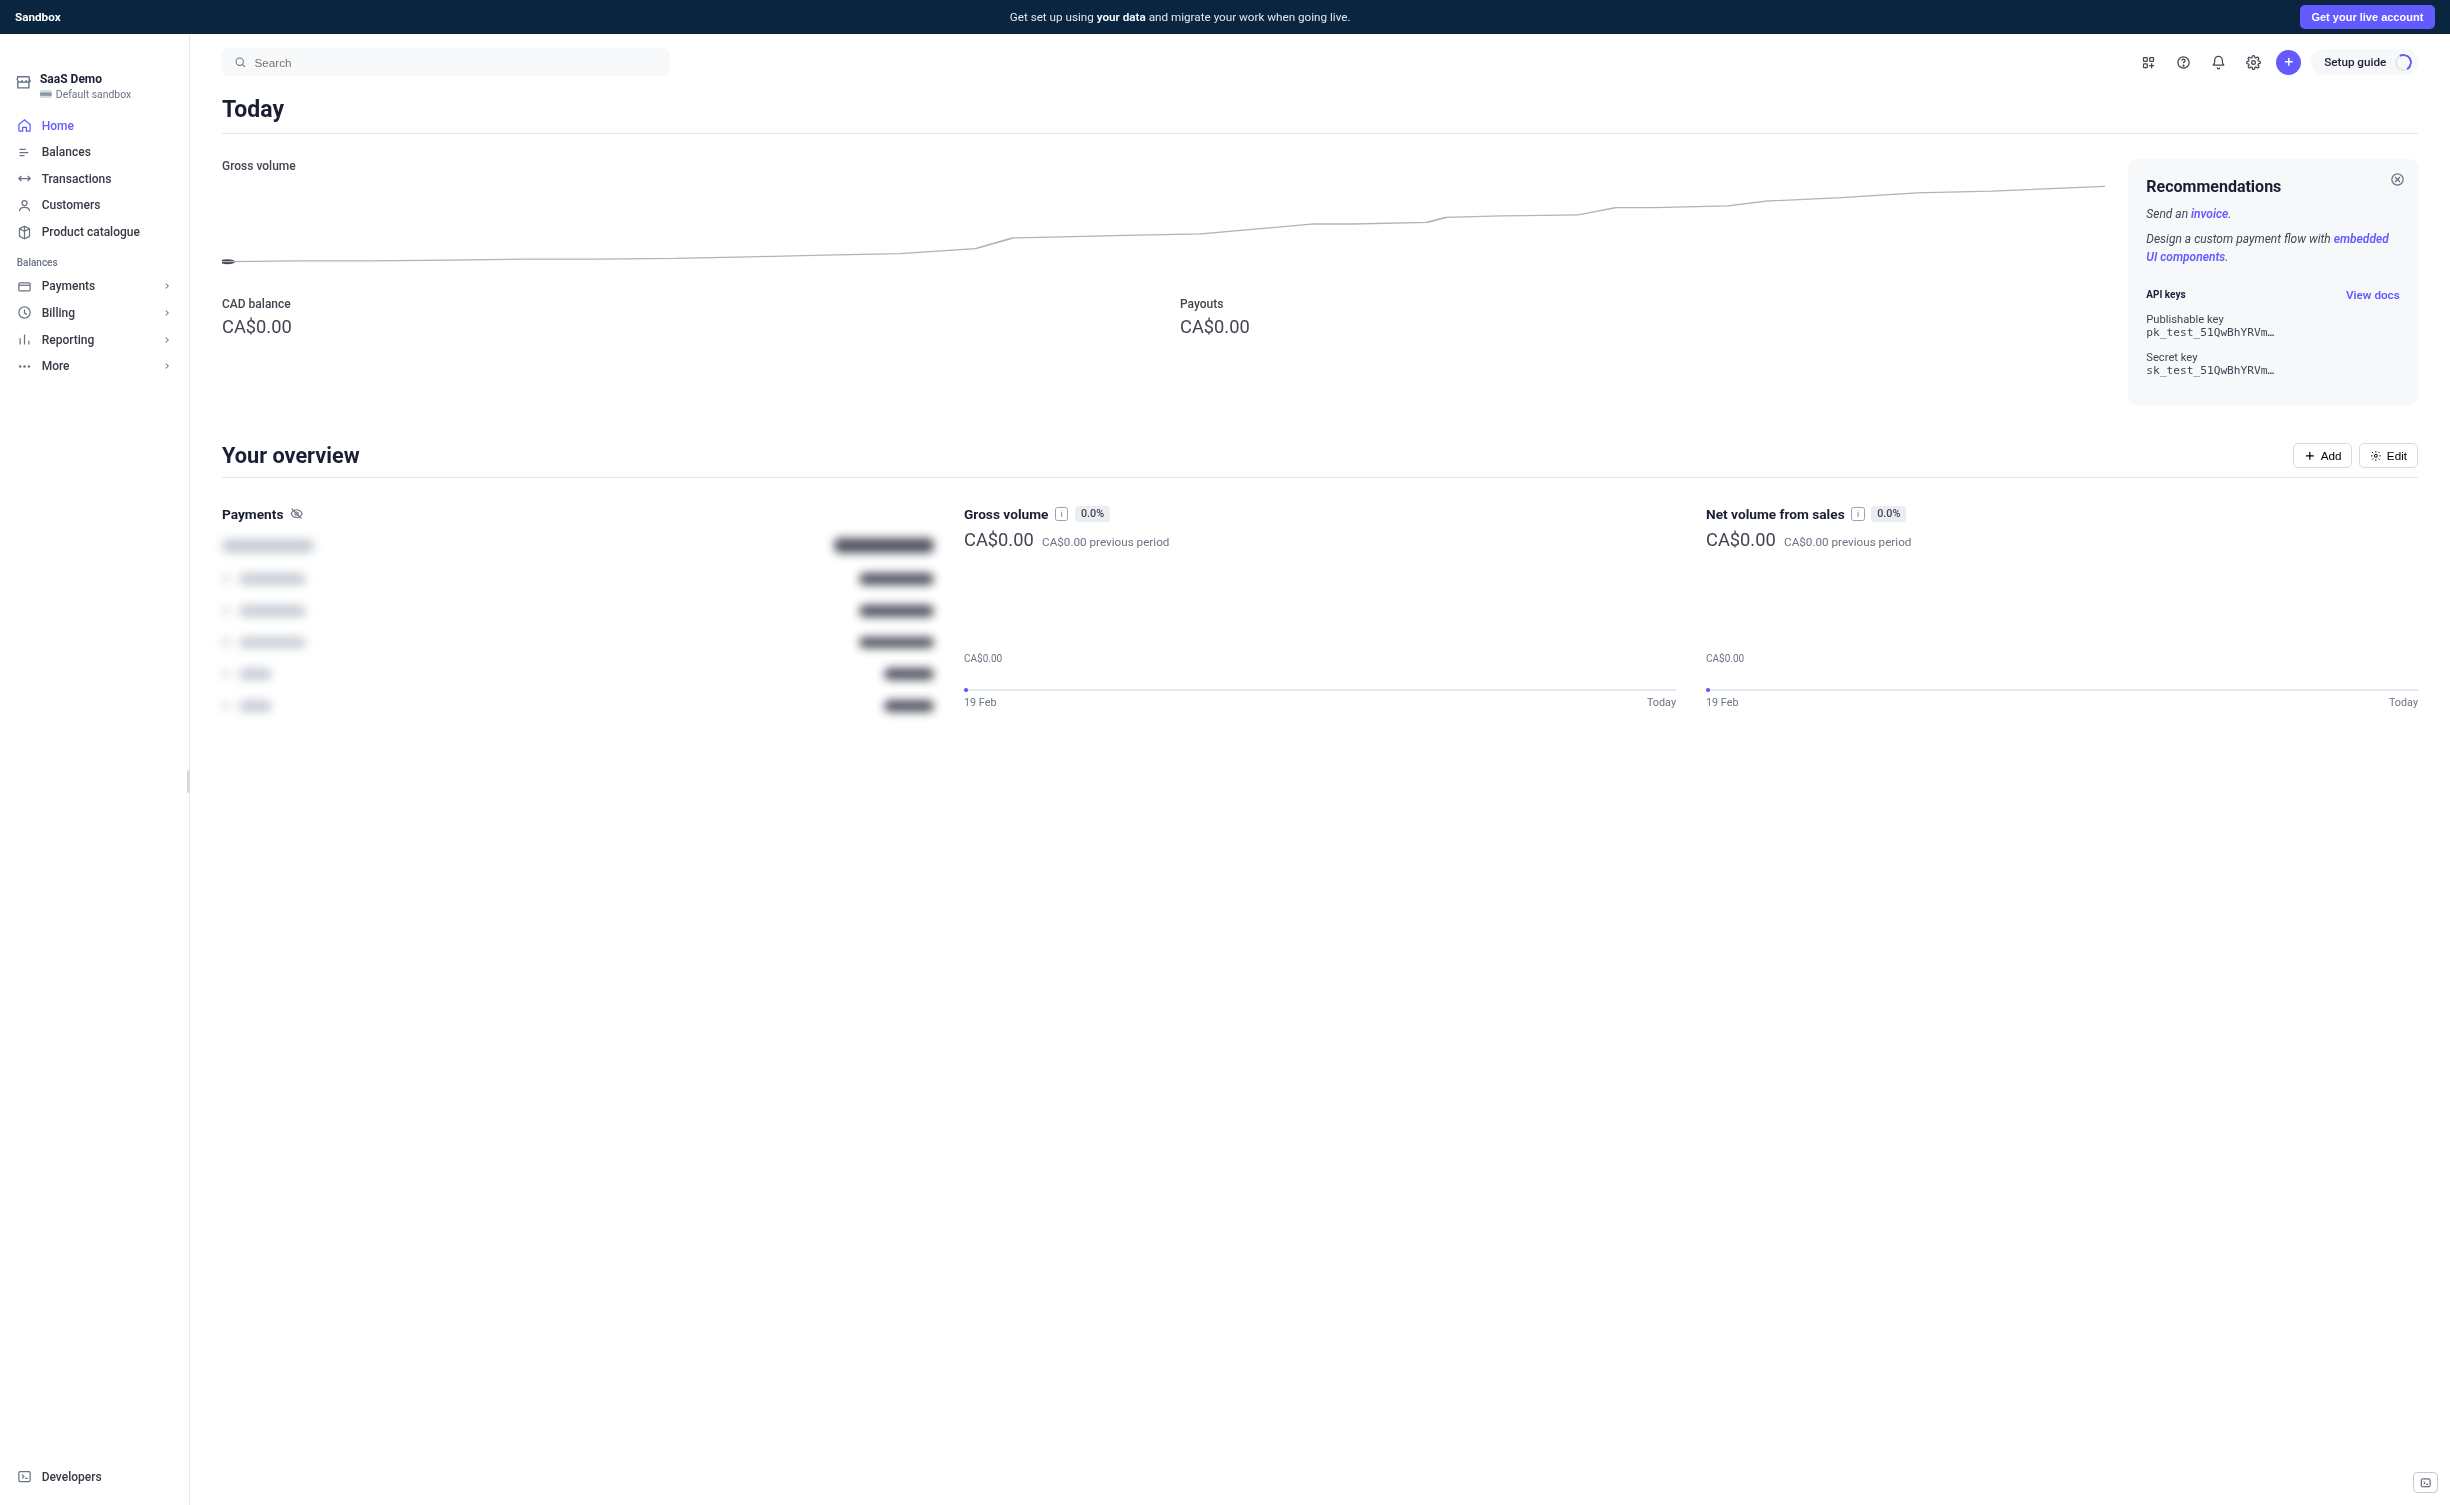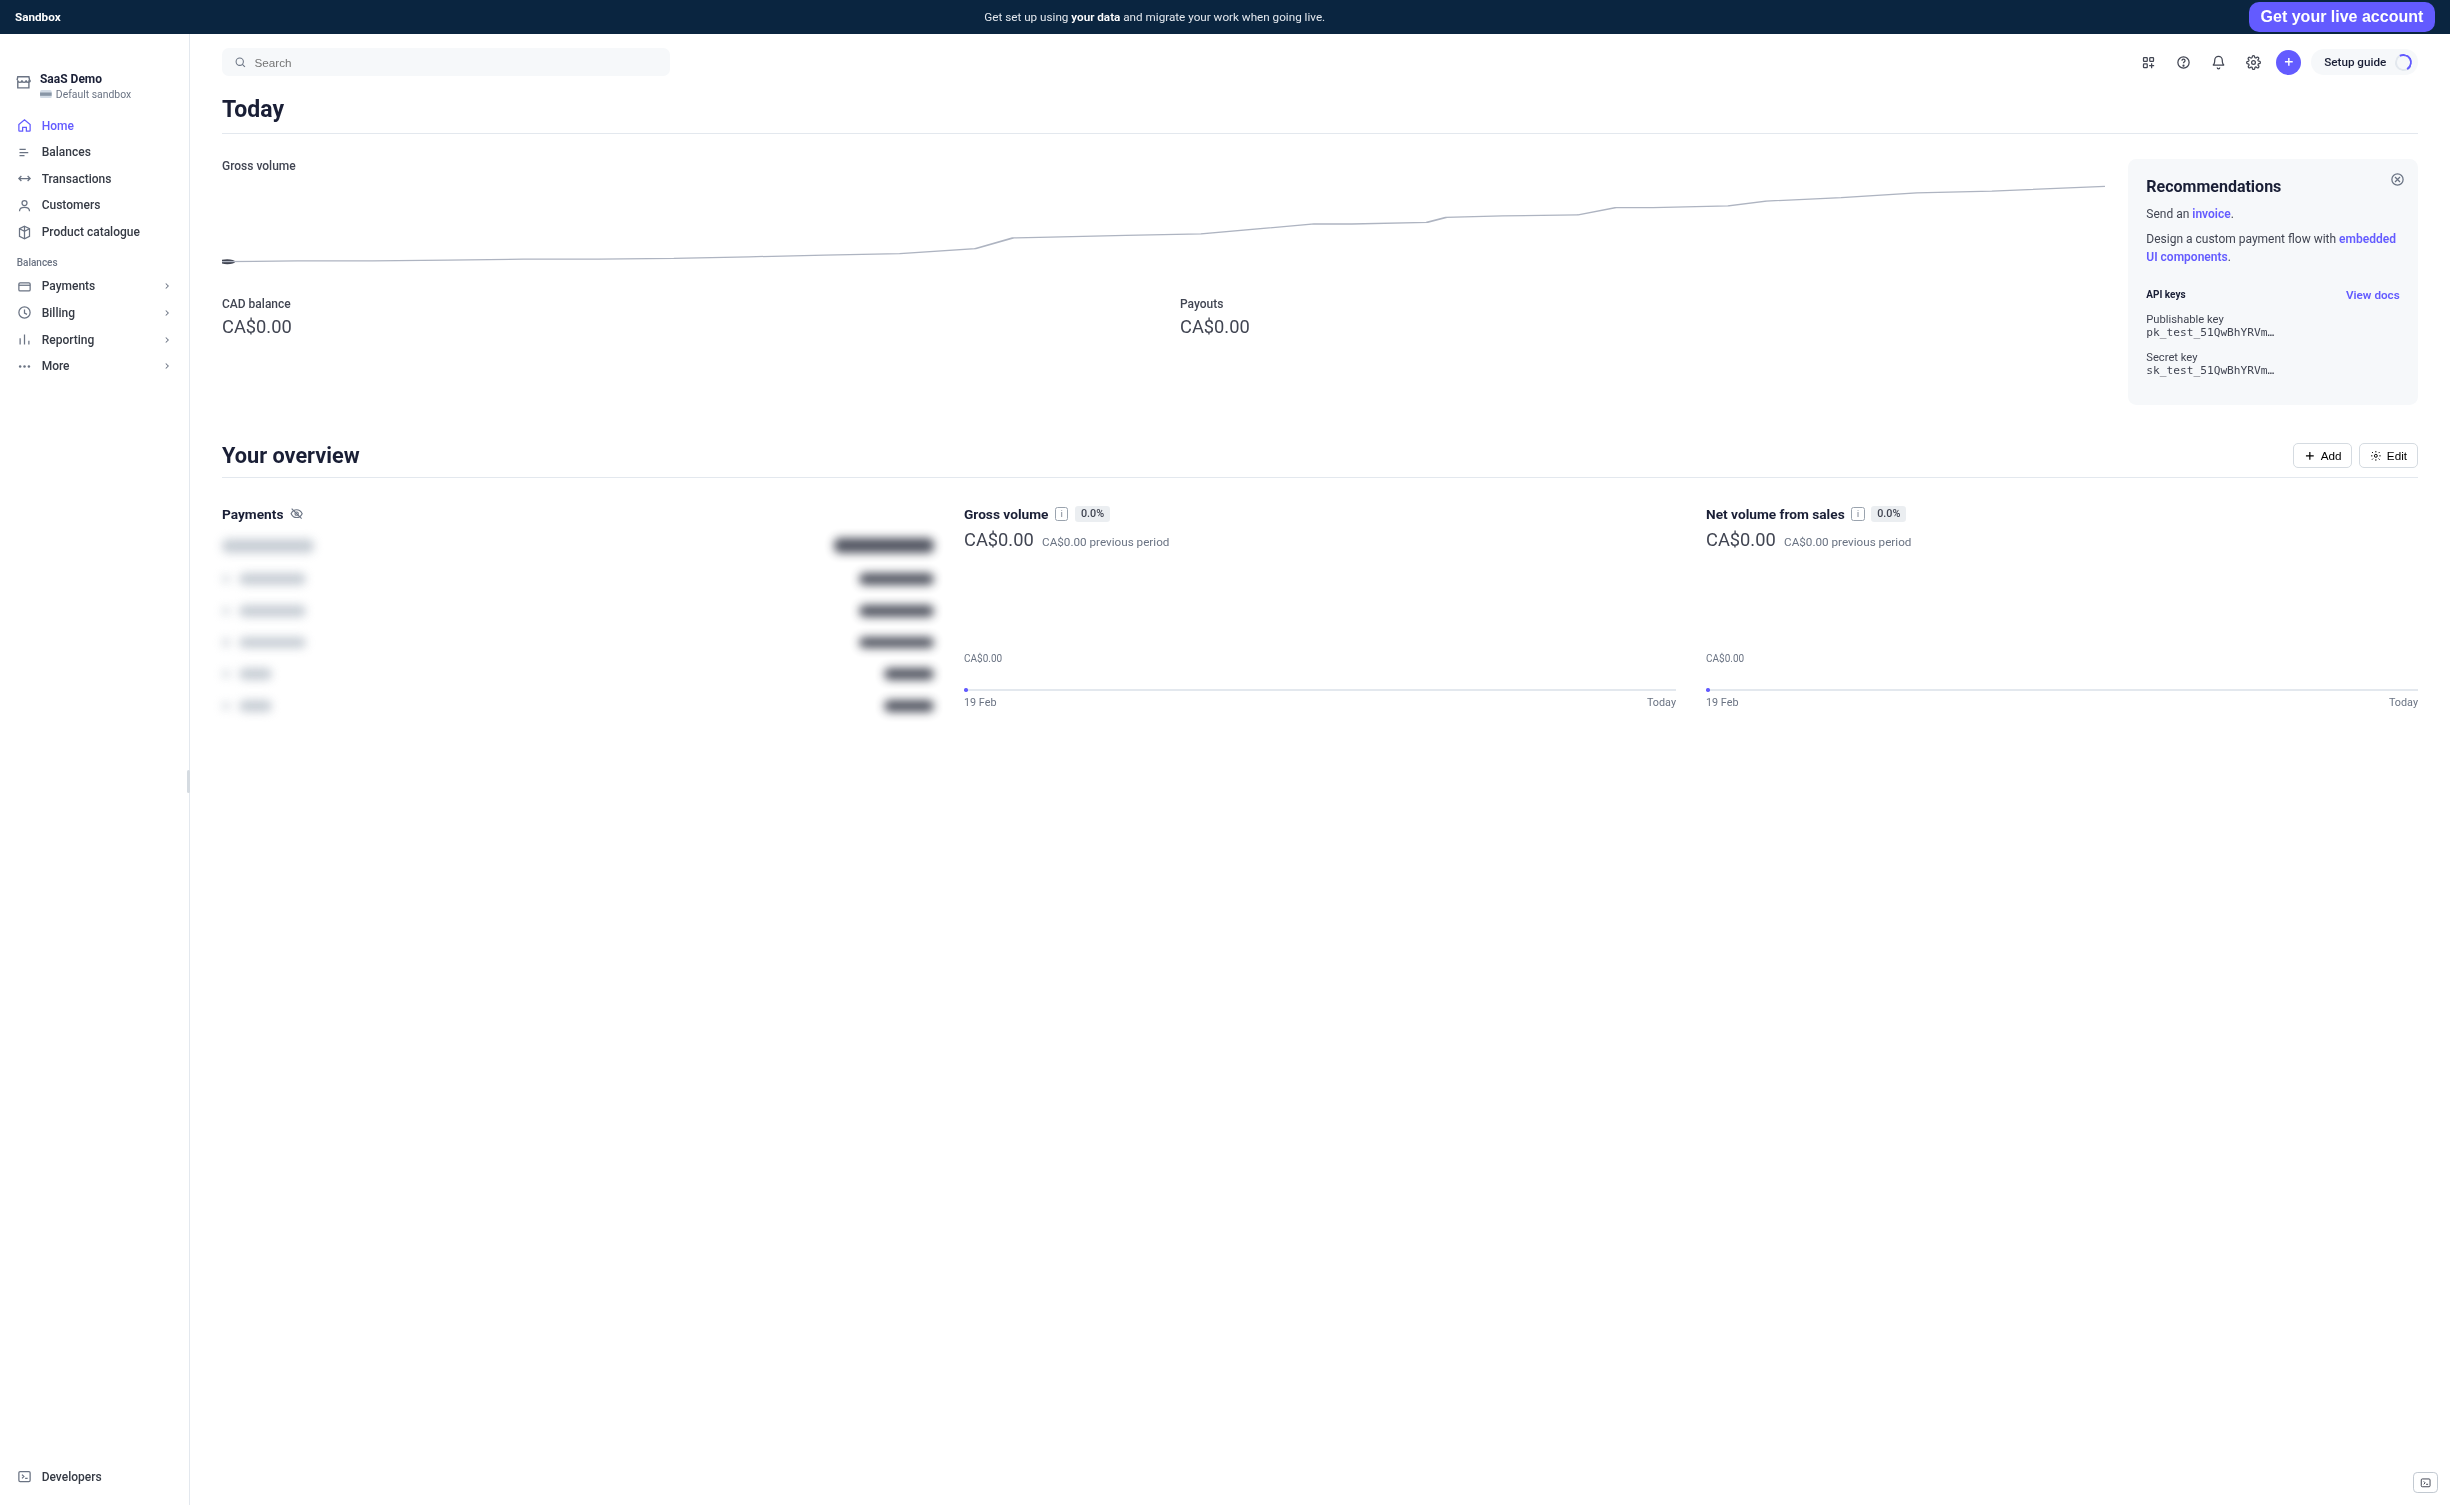--- a/index.html
+++ b/index.html
@@ -26,23 +26,23 @@
       flex: 1;
       text-align: center;
       color: #e3e8ee;
     }
     .top-banner .center-msg b { color: #fff; font-weight:600; }
     .live-btn {
       background: #635bff;
       color: #fff;
       border: none;
       padding: 5.8px 11.7px;
-      border-radius: 10px;
+      border-radius: 5px;
       font-weight: 600;
-      font-size: 16px;
+      font-size: 11px;
       cursor: pointer;
     }
 
     
     .app {
       display: flex;
       height: calc(100vh - 34px);
     }
     .sidebar {
       width: 190px;
@@ -169,21 +169,21 @@
     .reco-panel {
       width: 290px;
       background:#f6f8fa;
       border-radius:8.3px;
       padding:18.3px 18.3px 16.7px;
       position:relative;
       flex-shrink:0;
     }
     .reco-close { position:absolute; top:13.3px; right:13.3px; color:#6a7383; cursor:pointer; }
     .reco-title { font-size:16px; font-weight:700; margin-bottom:9px; }
-    .reco-line { font-size:12px; color:#414552; margin-bottom:6.7px; line-height:1.5;}
+    .reco-line { font-size:12px; color:#414552; margin-bottom:6.7px; line-height:1.5;font-style:italic;}
     .reco-line a { color:#635bff; text-decoration:none; font-weight:600; }
     .api-section { margin-top:21.7px; }
     .api-header { display:flex; justify-content:space-between; align-items:center; margin-bottom:11.7px; }
     .api-header .t { font-weight:700; font-size:10px; }
     .api-header .docs { color:#635bff; font-weight:600; font-size:11.7px; cursor:pointer; }
     .api-row { display:flex; justify-content:space-between; font-size:11.2px; margin-bottom:11.7px;flex-direction:column; }
     .api-row .k { color:#414552; }
     .api-row .v { font-family: ui-monospace, "SF Mono", Menlo, monospace; color:#414552; max-width:133px; overflow:hidden; text-overflow:ellipsis; white-space:nowrap;}
 
     

